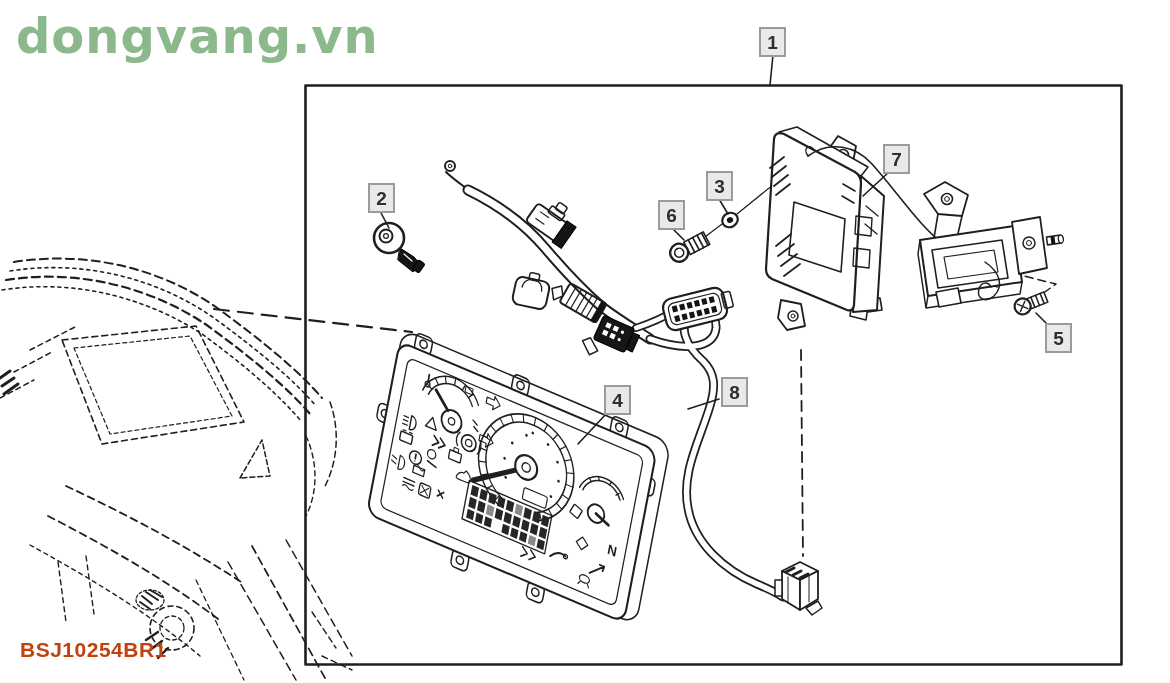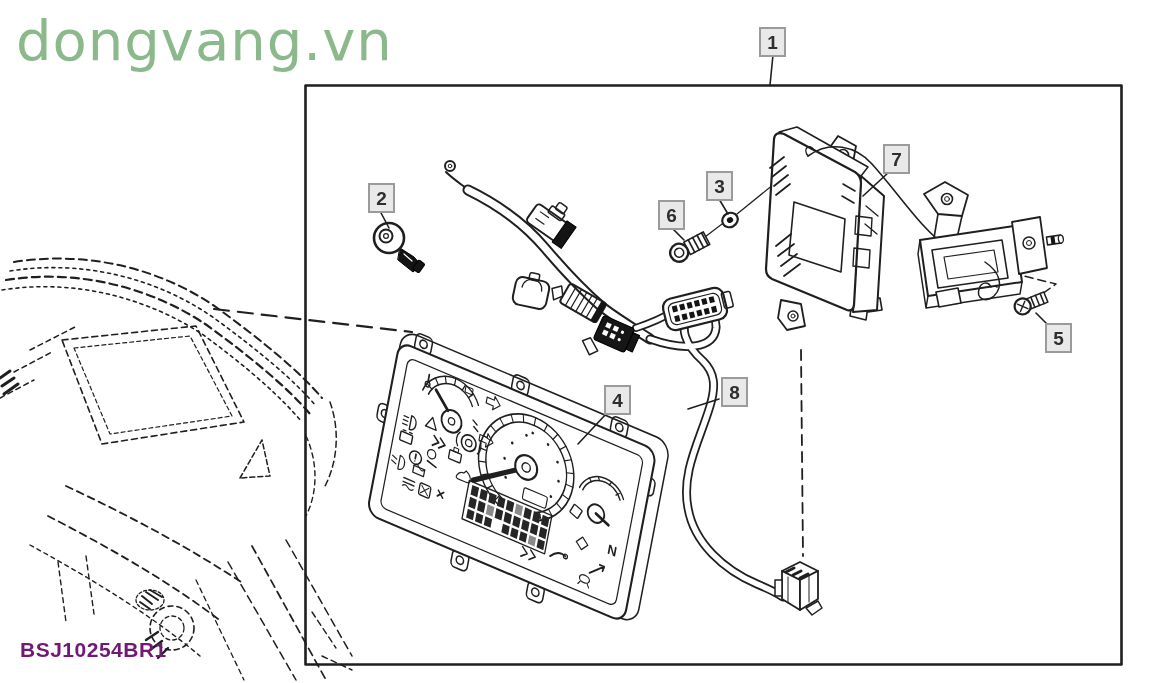--- a/index.html
+++ b/index.html
@@ -1,21 +1,21 @@
 <!DOCTYPE html>
 <html><head>
 <meta charset="utf-8">
 <style>
   html,body{margin:0;padding:0;background:#fff;}
   .canvas{position:relative;width:1170px;height:683px;background:#fff;overflow:hidden;
           font-family:"Liberation Sans",sans-serif;}
   .watermark{position:absolute;left:16px;top:8px;font-family:"DejaVu Sans",sans-serif;
-             font-size:56px;font-weight:400;color:#8cb98c;letter-spacing:1px;user-select:none;}
+             font-size:48px;font-weight:700;color:#8cb98c;letter-spacing:1px;user-select:none;}
   .part-code{position:absolute;left:20px;top:638px;font-size:21px;font-weight:bold;
-             color:#701a75;letter-spacing:.5px;}
+             color:#c2410c;letter-spacing:.5px;}
   .callout{position:absolute;width:23px;height:26px;background:#e9e9e9;
            border:2px solid #9b9b9b;box-sizing:content-box;display:flex;align-items:center;
            justify-content:center;font-size:19px;font-weight:bold;color:#2e2e2e;line-height:1;}
   svg{position:absolute;left:0;top:0;}
   .ink{stroke:#1f1f1f;fill:none;stroke-linecap:round;stroke-linejoin:round;}
 </style>
 </head>
 <body>
 
 <div class="canvas">

